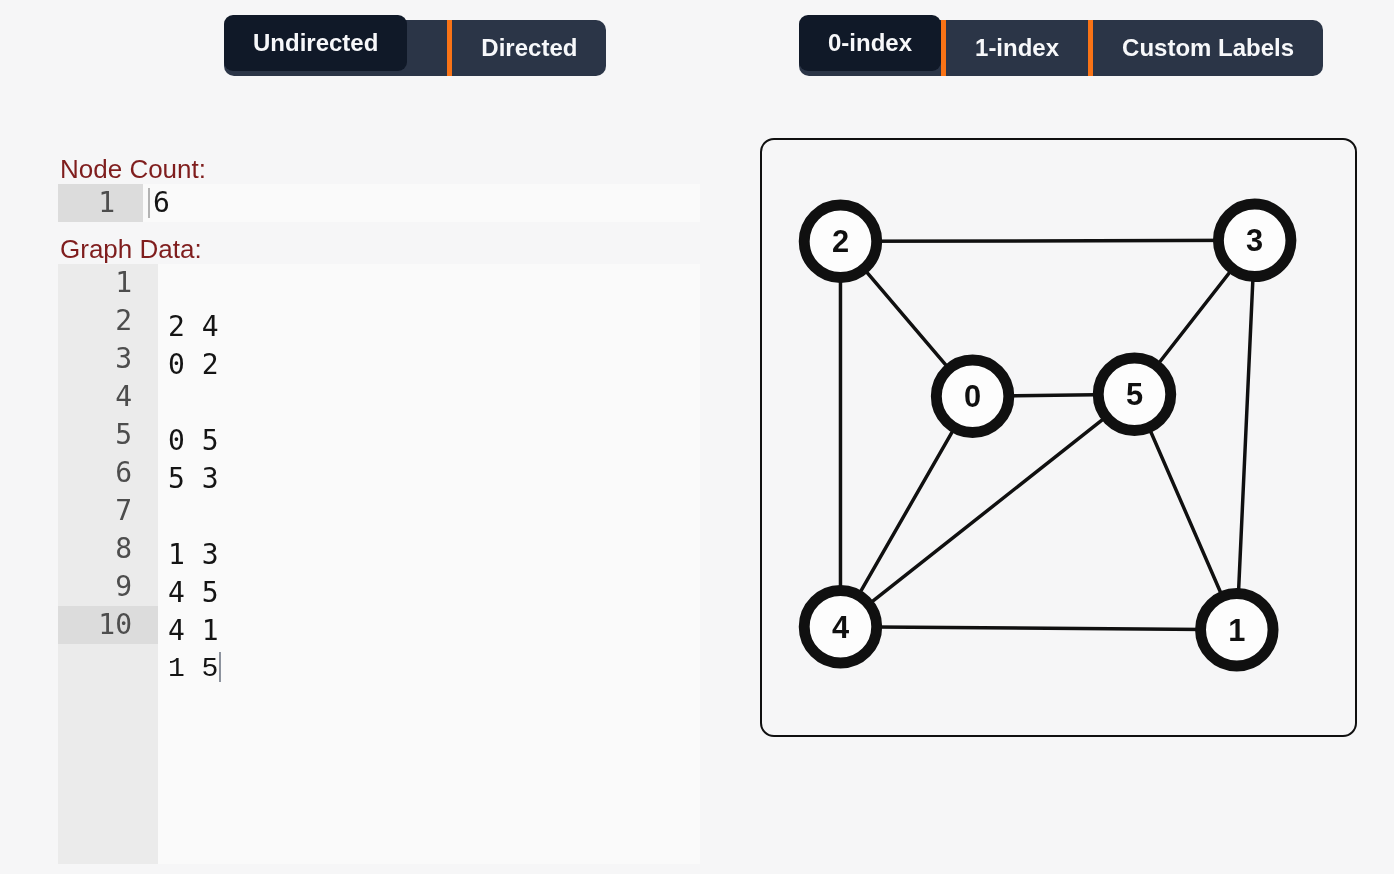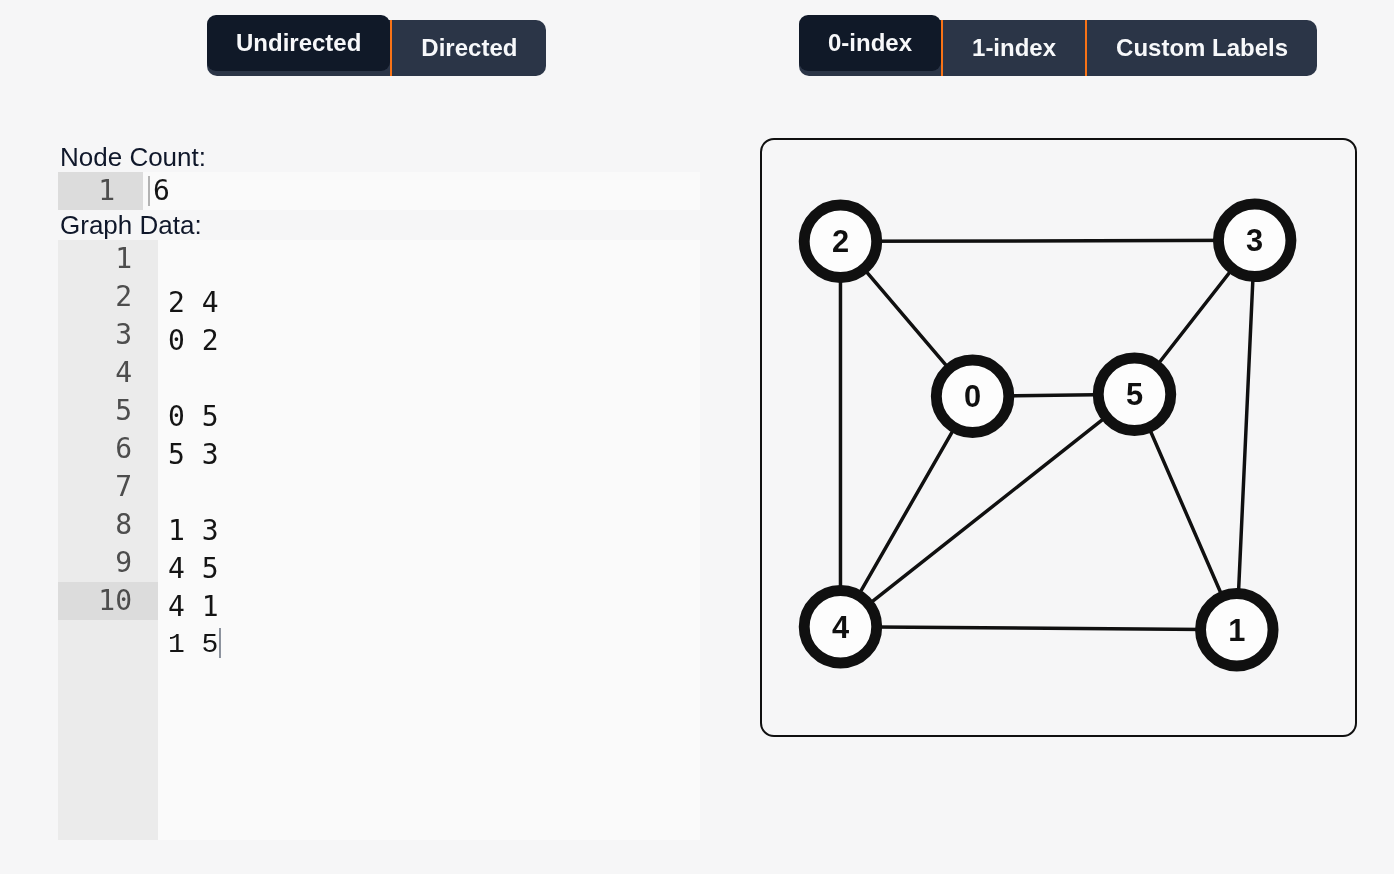--- a/index.html
+++ b/index.html
@@ -8,37 +8,38 @@
     background:#f6f6f7;
     font-family:"Liberation Sans", sans-serif;
   }
   
   .toggle-group{
     position:absolute;top:20px;height:56px;
     display:flex;align-items:stretch;
     background:#2b3547;border-radius:10px;
     color:#f7f8fa;font-size:24px;font-weight:600;
   }
-  .toggle-group.dir{left:207px;}
+  .toggle-group.dir{left:224px;gap:40px;}
   .toggle-group.idx{left:799px;}
   .toggle-seg{
     display:flex;align-items:center;justify-content:center;
     padding:0 29px;cursor:pointer;white-space:nowrap;
   }
-  .toggle-seg + .toggle-seg{border-left:2px solid #f97316;}
+  .toggle-seg + .toggle-seg{border-left:5px solid #f97316;}
   .toggle-seg.selected{
     background:#101928;border-radius:9px;
     transform:translateY(-5px);
     border-left:none;
   }
   
   .left-pane{position:absolute;left:58px;top:142px;width:642px;}
   .editor-label{
-    height:30px;line-height:30px;font-size:26px;color:#0f172a;
+    height:30px;line-height:30px;font-size:26px;color:#7f1d1d;
     margin-left:2px;
+    margin-top:12px;
   }
   .editor{position:relative;background:#fafafa;width:642px;}
   .editor.nc{height:38px;}
   .editor.gd{height:600px;}
   .gutter-bg{position:absolute;left:0;top:0;bottom:0;background:#ebebeb;}
   .nc .gutter-bg{width:85px;}
   .gd .gutter-bg{width:100px;}
   .lines{position:relative;}
   .cm-line{
     display:flex;height:38px;line-height:38px;

